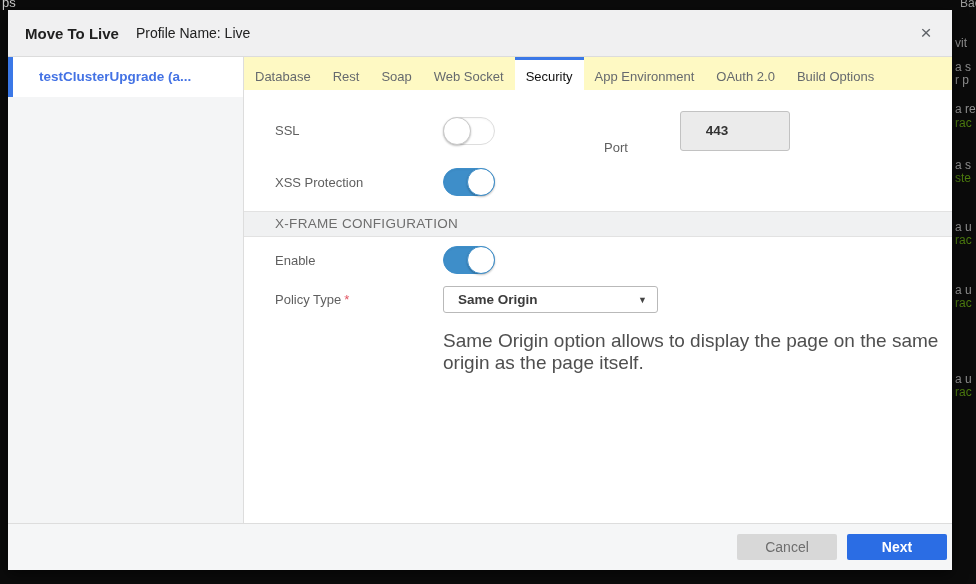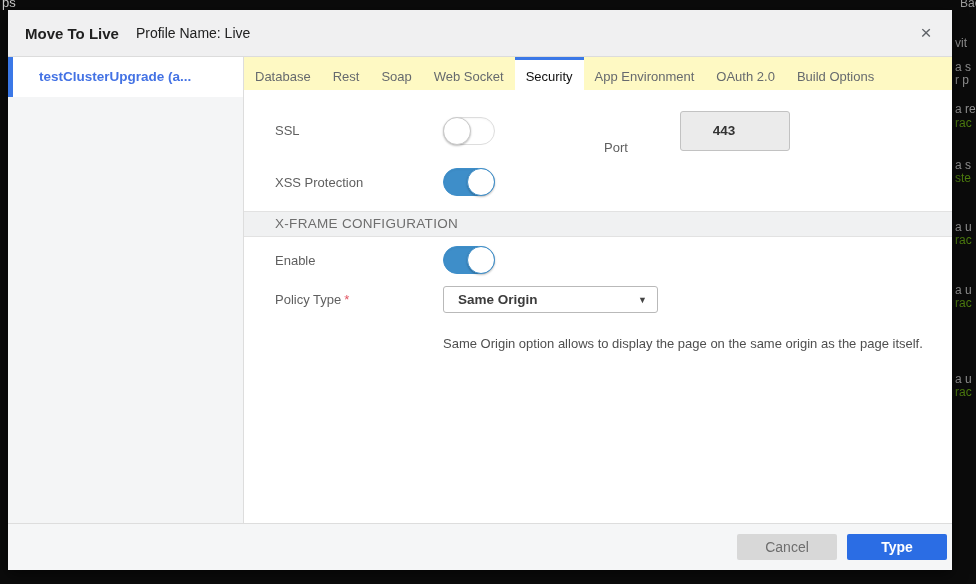--- a/index.html
+++ b/index.html
@@ -78,40 +78,40 @@
     position:absolute; top:-1px; left:-1px; width:28px; height:28px; border-radius:50%;
     background:#ffffff; border:1px solid #c9c9c9; box-shadow:0 1px 2px rgba(0,0,0,0.25);
   }
   .toggle.on { background:#3e8ec9; border-color:#3e8ec9; }
   .toggle.on .knob { left:auto; right:-1px; border-color:#3e8ec9; }
 
   
   .port-label { margin-left:109px; margin-right:52px; font-size:13px; color:#5f5f5f;margin-top:34px; }
   .port-input {
     width:110px; height:40px; background:#ebebeb; border:1px solid #c2c2c2; border-radius:3px;
-    font-size:13.5px; font-weight:bold; color:#333333; padding-left:32px;
+    font-size:13.5px; font-weight:bold; color:#333333; padding-left:25px;
     font-family:"Liberation Sans",sans-serif;
   }
 
   
   .section-band {
     margin-top:15px; height:26px; line-height:24px; background:#f0f1f2;
     border-top:1px solid #e2e2e2; border-bottom:1px solid #e2e2e2;
     padding-left:31px; color:#6e6e6e; font-size:13.5px; letter-spacing:0.3px;
   }
 
   
   .select-box {
     width:215px; height:27px; background:#ffffff; border:1px solid #b9b9b9; border-radius:3px;
     display:flex; align-items:center; padding:0 10px 0 14px; cursor:pointer;
   }
   .select-value { font-size:13.5px; font-weight:bold; color:#3c3c3c; flex:1 1 auto; }
   .select-caret { font-size:9px; color:#444444; }
 
-  .helper { margin-top:23px; padding-left:199px; font-size:13px; color:#4f4f4f; }
+  .helper { margin-top:17px; padding-left:199px; font-size:19px; color:#4f4f4f; }
 
   
   .modal-footer {
     height:47px; flex:0 0 47px; background:#f5f6f7; border-top:1px solid #dddddd;
     display:flex; align-items:center; justify-content:flex-end; padding-right:5px; gap:10px;
   }
   .btn {
     width:100px; height:26px; border:none; border-radius:2px; font-size:14px; cursor:pointer;
     font-family:"Liberation Sans",sans-serif;
   }
@@ -206,16 +206,16 @@
         </div>
 
         <div class="helper">Same Origin option allows to display the page on the same origin as the page itself.</div>
 
       </div>
     </div>
   </div>
 
   <div class="modal-footer">
     <button class="btn btn-cancel">Cancel</button>
-    <button class="btn btn-next">Type</button>
+    <button class="btn btn-next">Next</button>
   </div>
 
 </div>
 
 </body></html>

